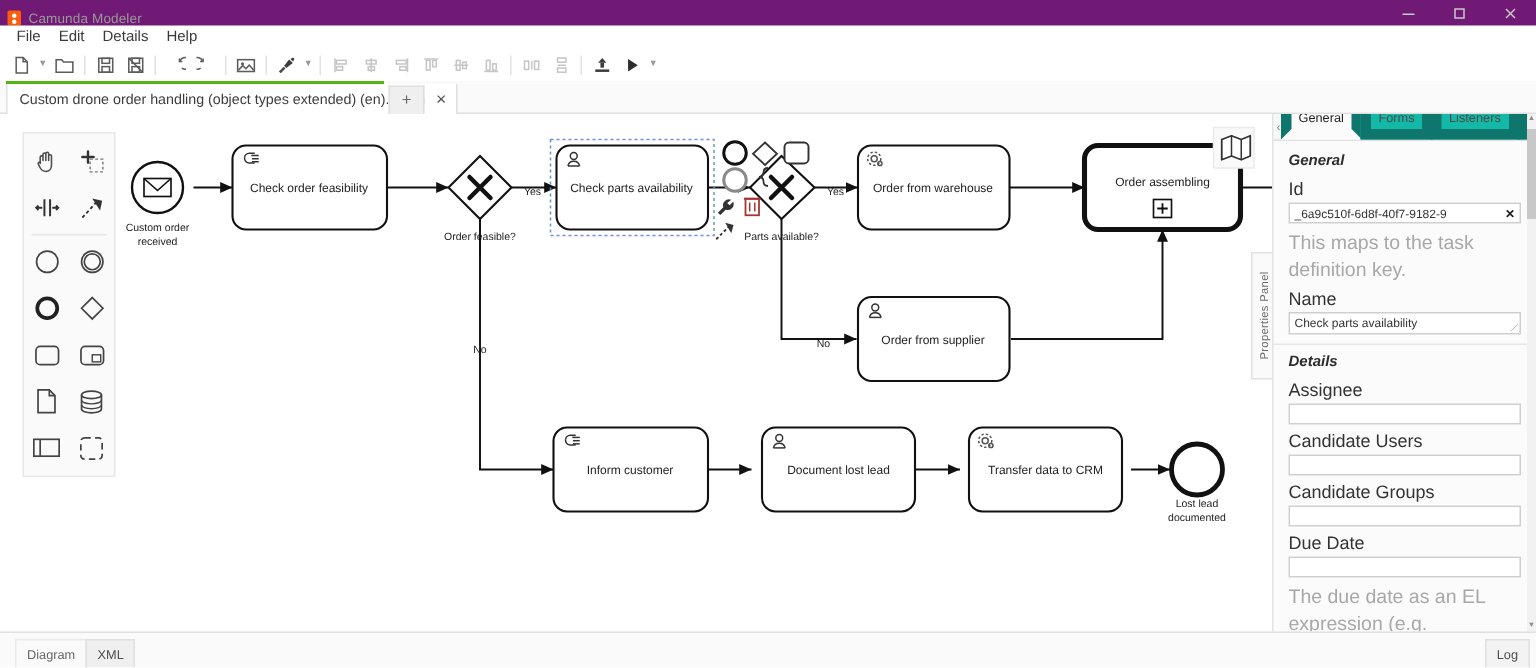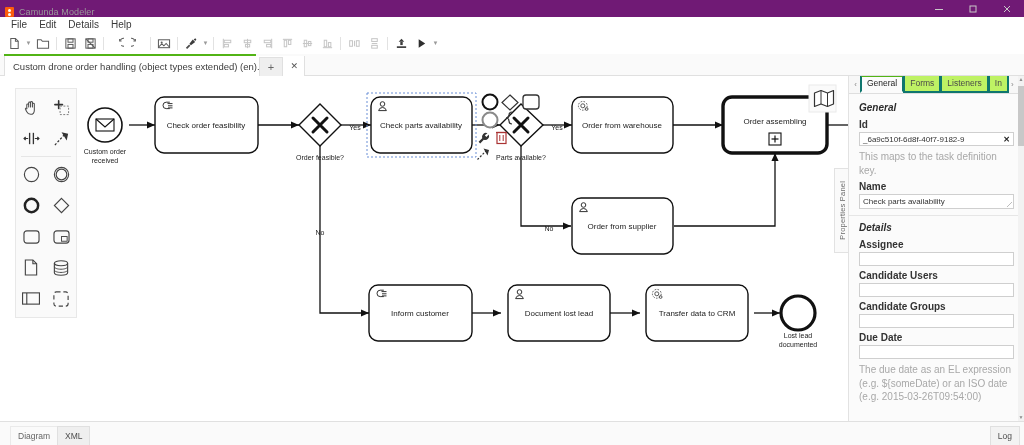--- a/index.html
+++ b/index.html
@@ -161,58 +161,58 @@
     padding-left: 2px;
     border-bottom: 1px solid #dedede;
     background: #f7f7f7;
   }
   .tab-arrow {
     font-size: 8px; color: #888; width: 9px; text-align: center; line-height: 17px;
   }
   .ptab {
     font-size: 8.5px; color: #4a4a4a;
     padding: 2px 5px 3px 5px;
-    border: 2px solid #0f766e;
-    background: #bef264;
+    border: 7px solid #0f766e;
+    background: #14b8a6;
     margin-right: -1px;
     white-space: nowrap;
   }
   .ptab.active {
     background: #fbfbfb; color: #222;
     border-top: 2px solid #52b415;
     padding-top: 1px;
     border-bottom-color: #fbfbfb;
   }
   .props-body {
     position: relative;
     background: #fbfbfb;
     padding: 6px 10px 0 10px;
     height: 327px;
   }
   .props-section-title {
     font-style: italic; font-weight: bold;
     font-size: 10px; color: #2c2c2c;
     margin: 2px 0 6px 0;
   }
-  .field-label { font-size: 10px; color: #333; font-weight: bold; margin-bottom: 2px; }
+  .field-label { font-size: 12px; color: #333; font-weight: normal; margin-bottom: 2px; }
   .field-input {
     width: 100%; height: 14px;
     background: #ffffff; border: 1px solid #cfcfcf;
     font-size: 8px; color: #333;
     display: flex; align-items: center;
     padding: 0 3px; position: relative;
     margin-bottom: 4px;
     overflow: hidden; white-space: nowrap;
   }
   .field-input .clear {
     position: absolute; right: 3px; top: 0; line-height: 13px;
     font-size: 8px; color: #222; font-weight: bold;
   }
   .field-hint {
-    font-size: 10px; color: #a8a8a8; line-height: 1.35; margin-bottom: 4px;
+    font-size: 13px; color: #a8a8a8; line-height: 1.35; margin-bottom: 4px;
   }
   .textarea-input {
     width: 100%; height: 15px;
     background: #fff; border: 1px solid #cfcfcf;
     font-size: 8px; color: #333;
     display: flex; align-items: center; padding: 0 3px;
     position: relative; margin-bottom: 6px;
   }
   .resize-grip {
     position: absolute; right: 1px; bottom: 1px; width: 5px; height: 5px;

